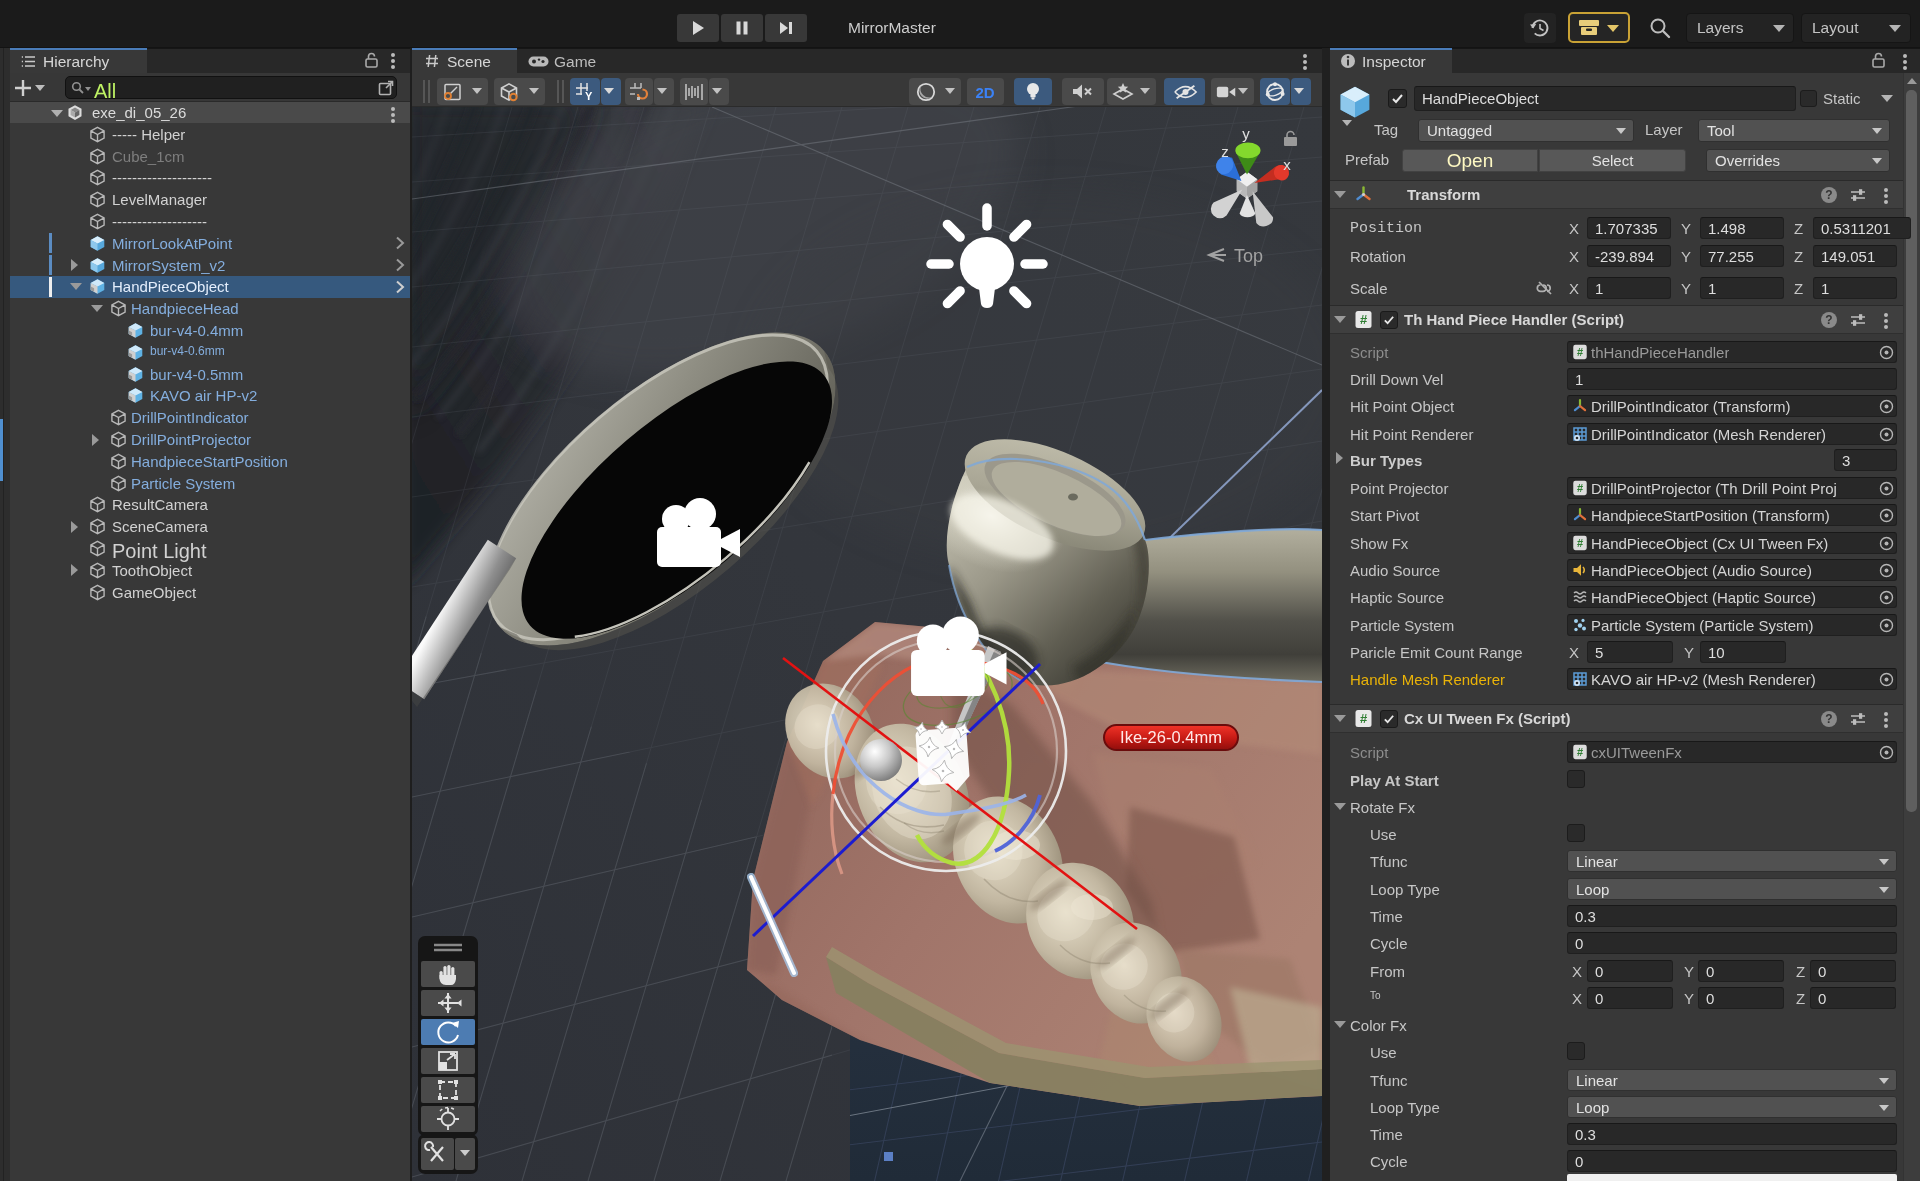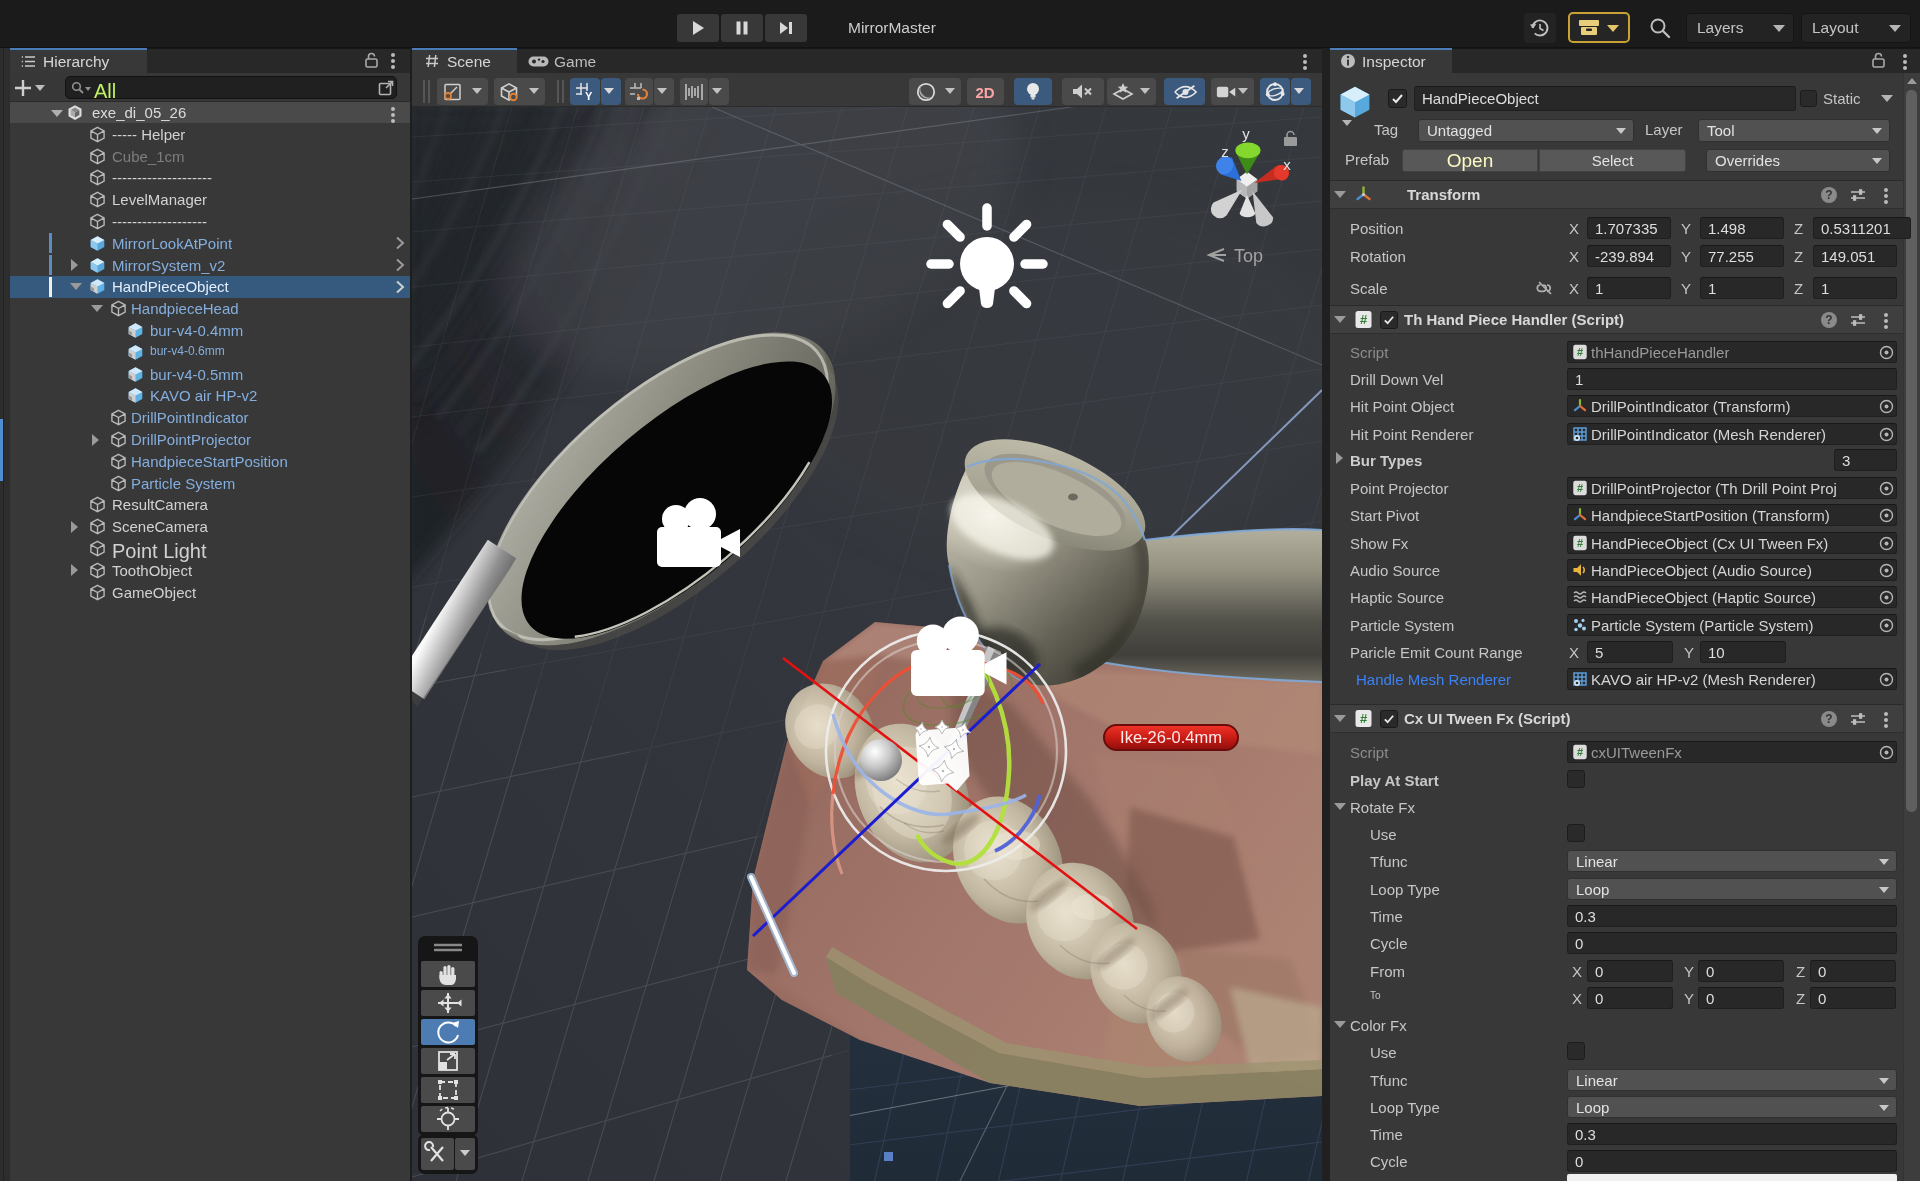--- a/index.html
+++ b/index.html
@@ -292,21 +292,21 @@
         <path d="M2 2 v16 M18 2 v16 M5 6 v8 M8 4 v12 M11 6 v8 M14 4 v12"></path>
       </g>
     </svg>
     <div class="abs" style="left:909px;top:78px;width:52px;height:27px;background:#4a4a4a;border-radius:4px"></div>
     <div class="abs" style="left:945px;top:88px;width:0;height:0;border-left:5.5px solid transparent;border-right:5.5px solid transparent;border-top:6.5px solid #c2c2c2"></div>
     <svg class="abs" style="left:915px;top:81px" width="22" height="22" viewBox="0 0 22 22">
       <circle cx="11" cy="11" r="8.2" fill="none" stroke="#d8d8d8" stroke-width="1.8"></circle>
       <path d="M6 4.5 A8.2 8.2 0 0 0 17.5 16 A9 9 0 0 1 6 4.5 Z" fill="#a8a8a8"></path>
     </svg>
     <div class="abs" style="left:967px;top:78px;width:37px;height:27px;background:#4a4a4a;border-radius:4px"></div>
-    <div class="txt" style="left:985px;top:92px;transform:translate(-50%,-50%);font-size:15px;color:#fca5a5;font-weight:bold;">2D</div>
+    <div class="txt" style="left:985px;top:92px;transform:translate(-50%,-50%);font-size:15px;color:#3b82f6;font-weight:bold;">2D</div>
     <div class="abs" style="left:1014px;top:78px;width:38px;height:27px;background:#3c5a7e;border-radius:4px"></div>
     <svg class="abs" style="left:1024px;top:81px" width="18" height="21" viewBox="0 0 18 21">
       <circle cx="9" cy="8" r="6" fill="#e8e8e8"></circle>
       <rect x="6.4" y="13" width="5.2" height="3.4" rx="1" fill="#e8e8e8"></rect>
       <rect x="7.4" y="16.6" width="3.2" height="1.8" rx="0.9" fill="#e8e8e8"></rect>
     </svg>
     <div class="abs" style="left:1062px;top:78px;width:42px;height:27px;background:#4a4a4a;border-radius:4px"></div>
     <svg class="abs" style="left:1071px;top:82px" width="23" height="19" viewBox="0 0 23 19">
       <path d="M2 7 h4 l5-4.5 v14 L6 12 H2 Z" fill="#cfcfcf"></path>
       <path d="M14 6.5 L20 12.5 M20 6.5 L14 12.5" stroke="#cfcfcf" stroke-width="2"></path>
@@ -815,21 +815,21 @@
       <text x="9" y="13" text-anchor="middle" font-size="12" font-weight="bold" fill="#333" font-family="Liberation Sans">?</text>
     </svg>
     <svg class="abs" style="left:1849px;top:186px" width="18" height="18" viewBox="0 0 18 18">
       <g stroke="#bdbdbd" stroke-width="1.7">
         <path d="M2 6 h14 M2 12 h14"></path>
       </g>
       <rect x="10" y="3.2" width="3.2" height="5.6" fill="#bdbdbd"></rect>
       <rect x="4" y="9.2" width="3.2" height="5.6" fill="#bdbdbd"></rect>
     </svg>
     <div class="kebab" style="left:1884px;top:194px"></div>
-    <div class="txt" style="left:1350px;top:220px;font-size:15px;color:#c6c6c6;font-weight:normal;">Position</div>
+    <div class="txt" style="left:1350px;top:220px;font-size:15px;color:#c6c6c6;font-weight:normal;font-family:Liberation Mono, monospace;">Position</div>
     <div class="txt" style="left:1569px;top:220px;font-size:15px;color:#c6c6c6;font-weight:normal;">X</div>
     <div class="fld" style="left:1587px;top:217px;width:84px;height:22px">1.707335</div>
     <div class="txt" style="left:1681px;top:220px;font-size:15px;color:#c6c6c6;font-weight:normal;">Y</div>
     <div class="fld" style="left:1700px;top:217px;width:84px;height:22px">1.498</div>
     <div class="txt" style="left:1794px;top:220px;font-size:15px;color:#c6c6c6;font-weight:normal;">Z</div>
     <div class="fld" style="left:1813px;top:217px;width:98px;height:22px">0.5311201</div>
     <div class="txt" style="left:1350px;top:248px;font-size:15px;color:#c6c6c6;font-weight:normal;">Rotation</div>
     <div class="txt" style="left:1569px;top:248px;font-size:15px;color:#c6c6c6;font-weight:normal;">X</div>
     <div class="fld" style="left:1587px;top:245px;width:84px;height:22px">-239.894</div>
     <div class="txt" style="left:1681px;top:248px;font-size:15px;color:#c6c6c6;font-weight:normal;">Y</div>
@@ -992,21 +992,21 @@
     <div class="txt" style="left:1591px;top:617px;font-size:15px;color:#d4d4d4;font-weight:normal;max-width:288px;overflow:hidden">Particle System (Particle System)</div>
     <svg class="abs" style="left:1879px;top:618px" width="15" height="15" viewBox="0 0 15 15">
       <circle cx="7.5" cy="7.5" r="6" fill="none" stroke="#b5b5b5" stroke-width="1.4"></circle>
       <circle cx="7.5" cy="7.5" r="2" fill="#b5b5b5"></circle>
     </svg>
     <div class="txt" style="left:1350px;top:644px;font-size:15px;color:#c6c6c6;font-weight:normal;">Paricle Emit Count Range</div>
     <div class="txt" style="left:1569px;top:644px;font-size:15px;color:#c6c6c6;font-weight:normal;">X</div>
     <div class="fld" style="left:1587px;top:641px;width:86px;height:22px">5</div>
     <div class="txt" style="left:1684px;top:644px;font-size:15px;color:#c6c6c6;font-weight:normal;">Y</div>
     <div class="fld" style="left:1700px;top:641px;width:86px;height:22px">10</div>
-    <div class="txt" style="left:1350px;top:671px;font-size:15px;color:#3b82f6;font-weight:normal;margin-left:6px;">Handle Mesh Renderer</div>
+    <div class="txt" style="left:1350px;top:671px;font-size:15px;color:#eab308;font-weight:normal;">Handle Mesh Renderer</div>
     <div class="fld" style="left:1567px;top:668px;width:330px;height:22px"></div>
     <svg class="abs" style="left:1572px;top:671px" width="16" height="16" viewBox="0 0 16 16">
       <g stroke="#5b9bd5" stroke-width="1.5" fill="none">
         <path d="M2 2 h12 v12 h-12 Z M2 6 h12 M2 10 h12 M6 2 v12 M10 2 v12"></path>
       </g>
       <circle cx="5" cy="12" r="3" fill="#cfe4f7"></circle>
       <circle cx="5" cy="12" r="1.3" fill="#2a2a2a"></circle>
     </svg>
     <div class="txt" style="left:1591px;top:671px;font-size:15px;color:#d4d4d4;font-weight:normal;max-width:288px;overflow:hidden">KAVO air HP-v2 (Mesh Renderer)</div>
     <svg class="abs" style="left:1879px;top:672px" width="15" height="15" viewBox="0 0 15 15">

